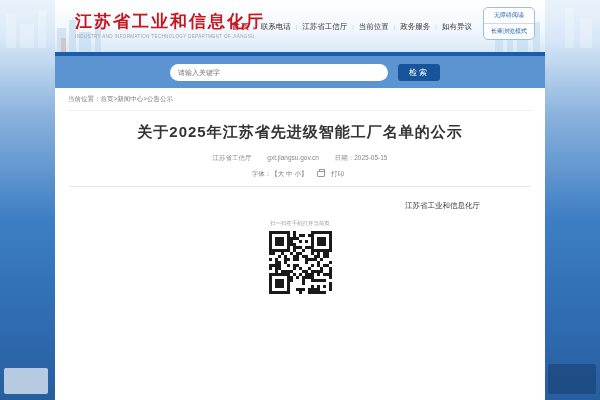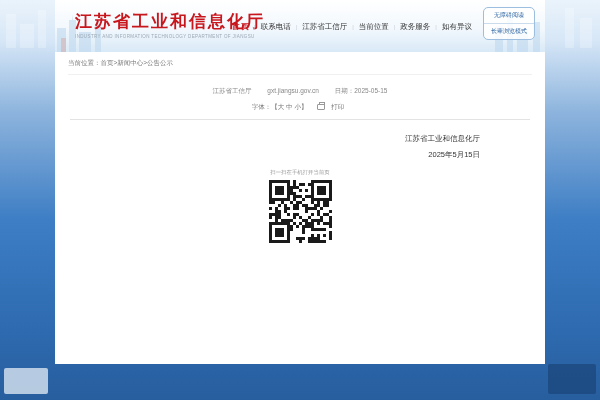--- a/index.html
+++ b/index.html
@@ -123,36 +123,42 @@
         <span class="item">政务服务</span>
           <span class="sep">|</span>
         <span class="item">如有异议</span>
       </div>
       <div class="a11y">
         <div>无障碍阅读</div>
         <div>长辈浏览模式</div>
       </div>
     </div>
 
+    <div class="band">
+      <div class="search-box">
+        <input type="text" placeholder="请输入关键字" style="">
+      </div>
+      <button class="search-btn">检索</button>
+    </div>
 
     <div class="main">
       <div class="crumb">当前位置：首页&gt;新闻中心&gt;公告公示</div>
+      <div class="art-title">关于2025年江苏省先进级智能工厂名单的公示</div>
       <div class="meta">
         <span>江苏省工信厅</span>
         <span>gxt.jiangsu.gov.cn</span>
         <span>日期：2025-05-15</span>
       </div>
       <div class="ctrl">
         <span>字体：【大 中 小】</span>
         <span><i class="print-ic"></i><span>打印</span></span>
       </div>
       <hr class="rule">
       <div class="sign">
         <div>江苏省工业和信息化厅</div>
-        <div>2025年5月15日</div>
       </div>
       <div class="qr-wrap">
         <div class="qr-cap">扫一扫在手机打开当前页</div>
         <div class="qr">
             <i style="left:0px;top:0px"></i>
             <i style="left:3px;top:0px"></i>
             <i style="left:6px;top:0px"></i>
             <i style="left:9px;top:0px"></i>
             <i style="left:12px;top:0px"></i>
             <i style="left:15px;top:0px"></i>

